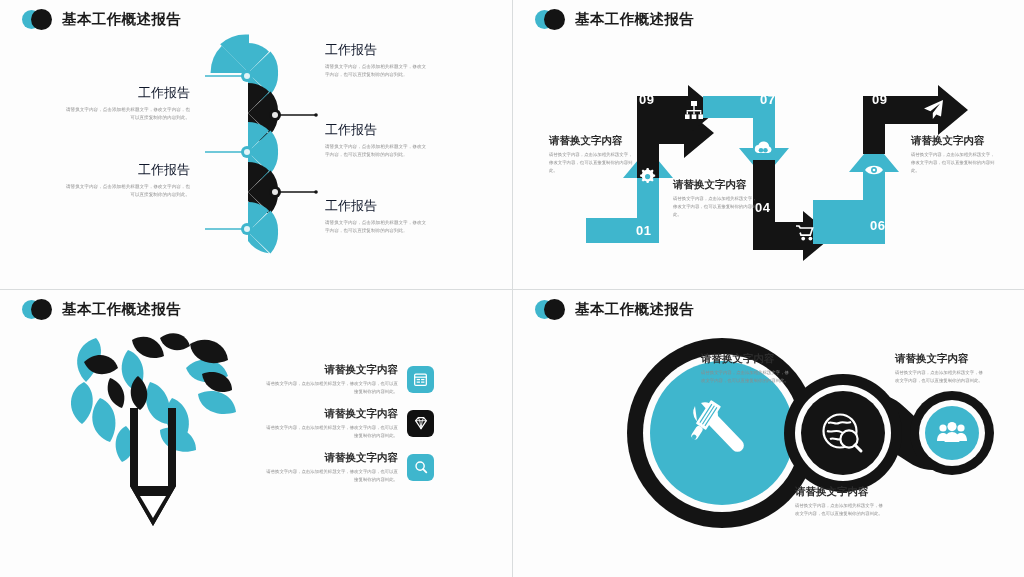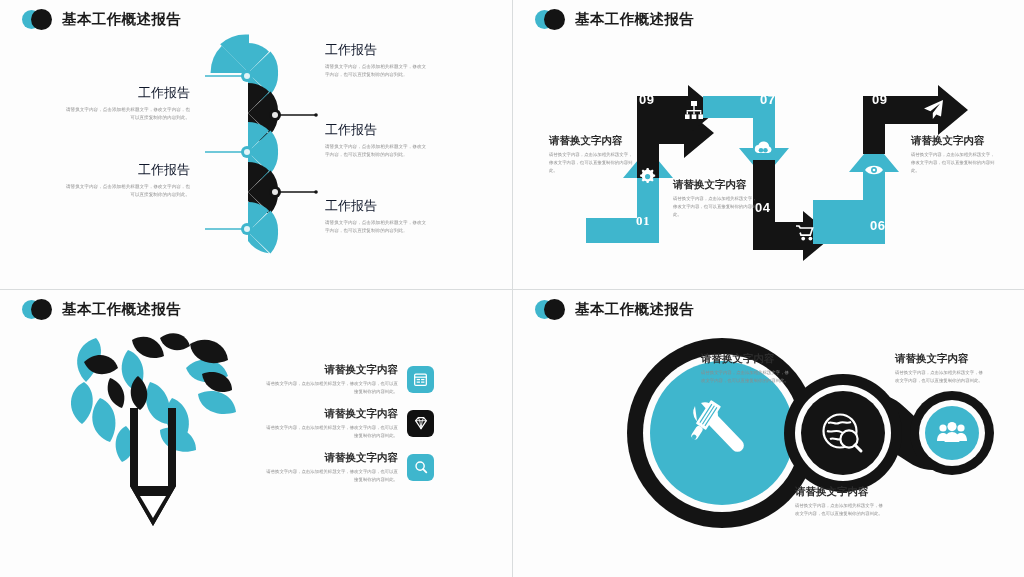--- a/index.html
+++ b/index.html
@@ -249,21 +249,21 @@
         <path d="M0,6 C3.4,0.4 14.6,0.4 18,6 C14.6,11.6 3.4,11.6 0,6 Z" fill="#ffffff"></path>
         <circle cx="9" cy="6" r="3" fill="#3fb6cd"></circle>
         <circle cx="9" cy="6" r="1.3" fill="#ffffff"></circle>
       </g>
 
       <g transform="translate(411,100)">
         <path d="M19,0 L0,8.6 L6.4,11.2 L16.1,3.4 L8.8,13.1 L8.8,19 L12.3,14.4 L17,16.4 Z" fill="#ffffff"></path>
       </g>
     </svg>
 
-    <div class="num" style="left:123px;top:213px;font-family:Liberation Serif, serif;">01</div>
+    <div class="num" style="left:123px;top:223px;">01</div>
     <div class="num" style="left:126px;top:92px;">09</div>
     <div class="num" style="left:247px;top:92px;">07</div>
     <div class="num" style="left:242px;top:200px;">04</div>
     <div class="num" style="left:357px;top:218px;">06</div>
     <div class="num" style="left:359px;top:92px;">09</div>
 
     <div class="s2-txt al" style="left:36px;top:134px;width:84px;">
       <div class="t-title sm">请替换文字内容</div>
       <div class="t-body b2" style="margin-top:4px;">请替换文字内容，点击添加相关标题文字，修改文字内容，也可以直接复制你的内容到此。</div>
     </div>

